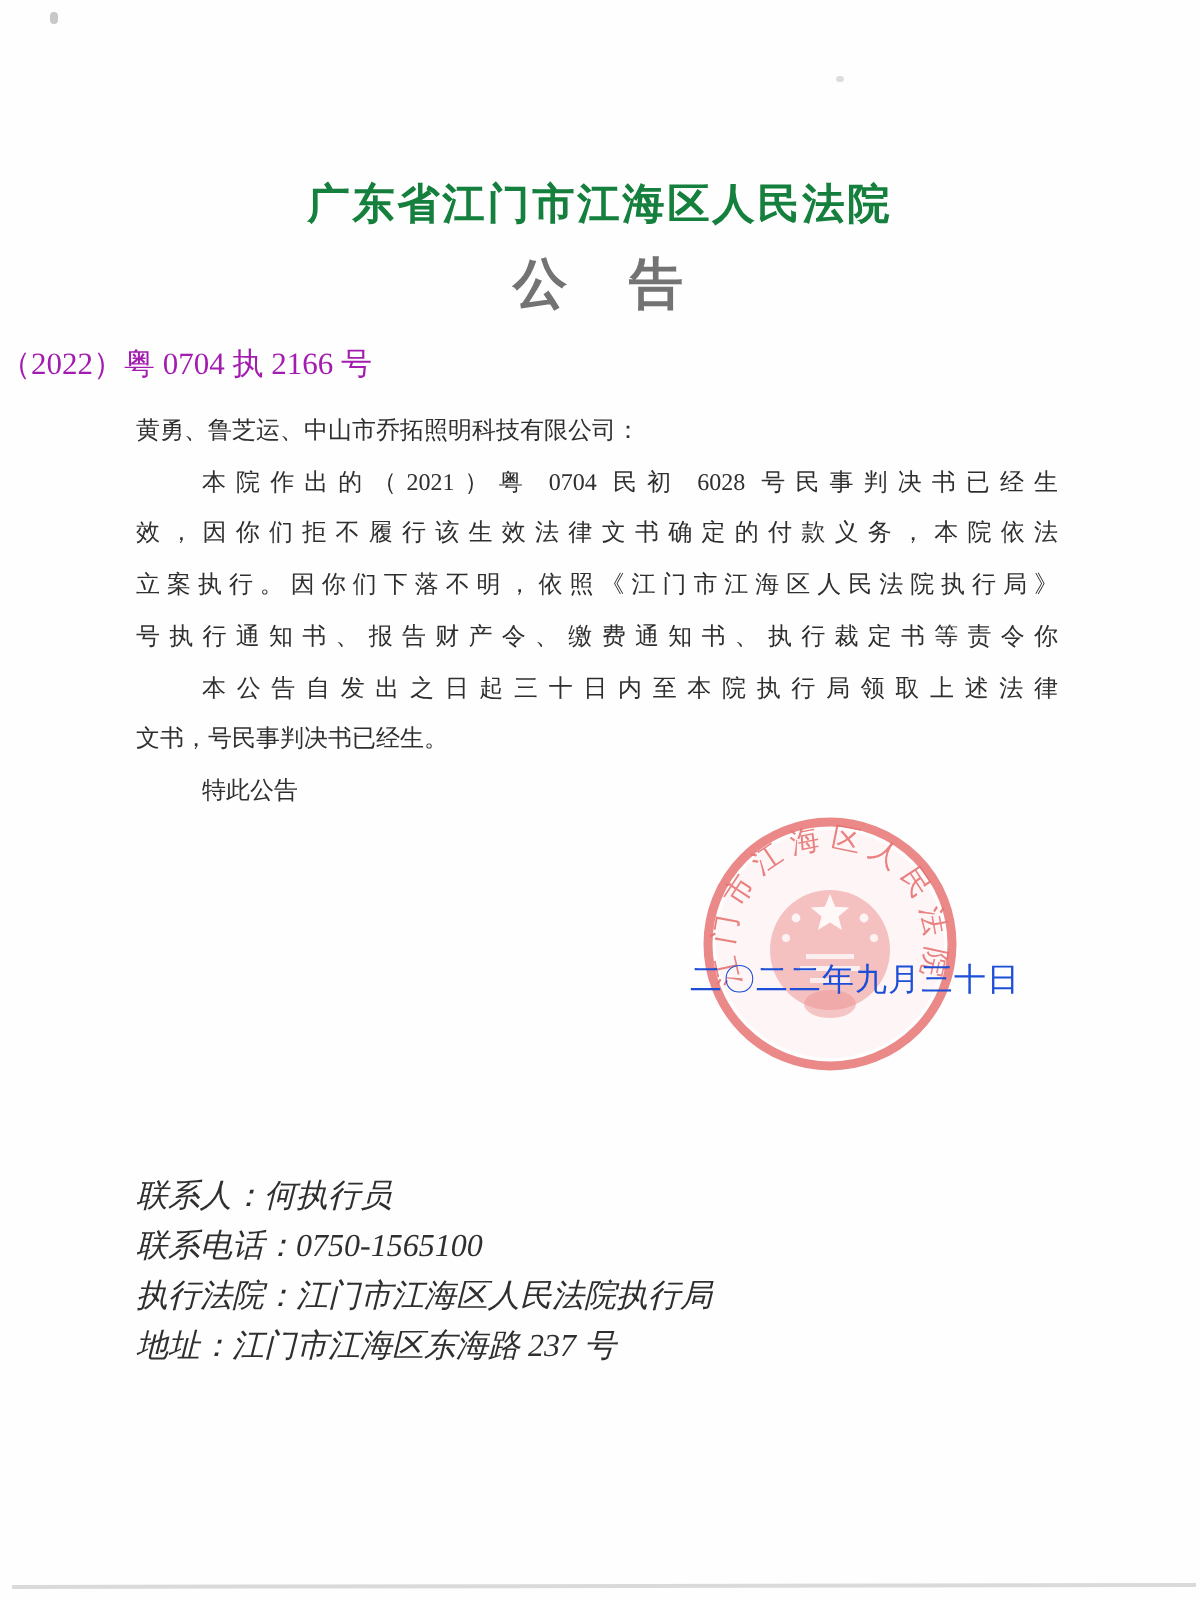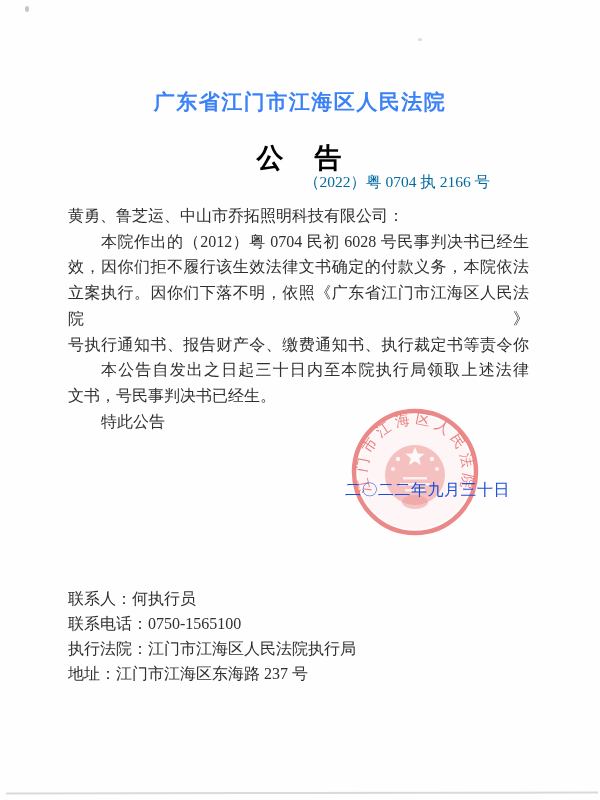--- a/index.html
+++ b/index.html
@@ -12,45 +12,44 @@
     color: #2f2f2f;
     overflow: hidden;
   }
   .court-title {
     position: absolute;
     top: 88px; left: 0; width: 100%;
     text-align: center;
     font-size: 21px;
     font-weight: bold;
     letter-spacing: 1.5px;
-    color: #3b82f6;
+    color: #15803d;
   }
   .doc-title {
     position: absolute;
     top: 124px; left: 0; width: 100%;
     text-align: center;
     font-size: 27px;
     font-weight: bold;
     letter-spacing: 2px;
-    color: #000000;
-    margin-top: 16px;
+    color: #737373;
   }
   .case-number {
     position: absolute;
     top: 172px; left: 0;
     width: 490px;
-    text-align: right;
+    text-align: left;
     font-size: 15.5px;
-    color: #0369a1;
+    color: #a21caf;
   }
   .body-text {
     position: absolute;
     left: 68px; top: 203px;
     width: 461px;
-    font-size: 16px;
+    font-size: 12px;
     line-height: 25.7px;
     color: #2f2f2f;
   }
   .line { white-space: nowrap; }
   .line.full {
     white-space: normal;
     text-align: justify;
     text-align-last: justify;
   }
   .line.indent { text-indent: 33px; }
@@ -70,20 +69,21 @@
     color: #1d4ed8;
     z-index: 3;
     white-space: nowrap;
   }
   .contact {
     position: absolute;
     left: 68px; top: 586px;
     font-size: 16px;
     line-height: 25px;
     color: #2f2f2f;
+    font-style: italic;
   }
   .contact .line { margin: 0; }
   .scan-edge-line {
     position: absolute;
     left: 6px; top: 792px;
     width: 592px; height: 2px;
     background: #dadada;
     transform: rotate(-0.1deg);
   }
   .speck-a {
@@ -108,23 +108,23 @@
   <div class="speck-b"></div>
 
   <div class="court-title">广东省江门市江海区人民法院</div>
 
   <div class="doc-title">公　告</div>
 
   <div class="case-number">（2022）粤 0704 执 2166 号</div>
 
   <div class="body-text">
     <div class="line">黄勇、鲁芝运、中山市乔拓照明科技有限公司：</div>
-    <div class="line indent full">本院作出的（2012）粤 0704 民初 6028 号民事判决书已经生</div>
+    <div class="line indent full">本院作出的（2021）粤 0704 民初 6028 号民事判决书已经生</div>
     <div class="line full">效，因你们拒不履行该生效法律文书确定的付款义务，本院依法</div>
-    <div class="line full">立案执行。因你们下落不明，依照《广东省江门市江海区人民法院》</div>
+    <div class="line full">立案执行。因你们下落不明，依照《江门市江海区人民法院执行局》</div>
     <div class="line full">号执行通知书、报告财产令、缴费通知书、执行裁定书等责令你</div>
     <div class="line indent full">本公告自发出之日起三十日内至本院执行局领取上述法律</div>
     <div class="line">文书，号民事判决书已经生。</div>
     <div class="line indent">特此公告</div>
   </div>
 
   <div class="seal-wrap">
     <svg width="150" height="150" viewBox="0 0 150 150">
 
       <circle cx="75" cy="75" r="61" fill="none" stroke-width="4.5" opacity="0.85" stroke="#e46060"></circle>

